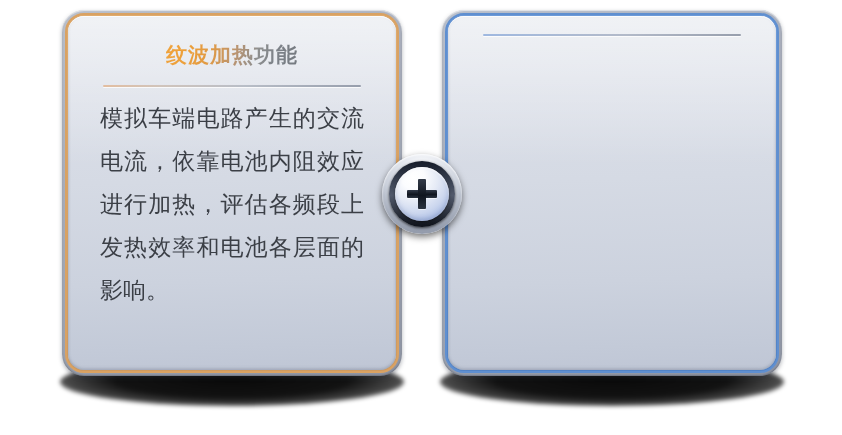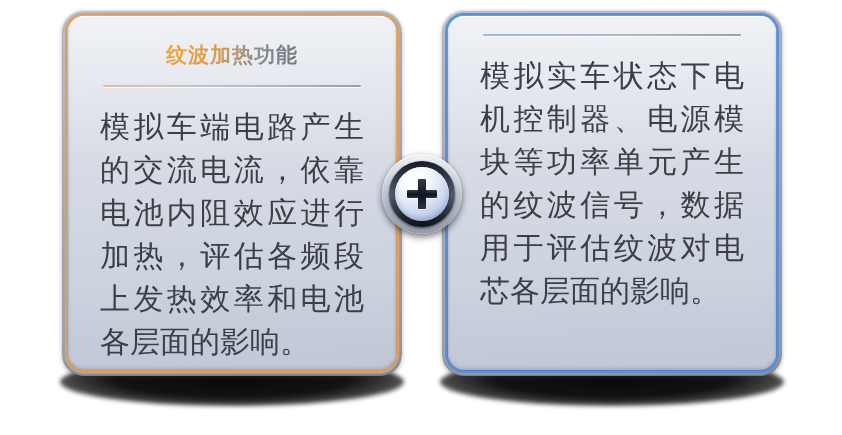--- a/index.html
+++ b/index.html
@@ -163,23 +163,23 @@
       rgba(160,180,212,0.9) 22%,
       rgba(172,180,196,0.9) 55%,
       rgba(142,150,165,0.9) 100%);
     box-shadow: 0 1px 0 rgba(255,255,255,0.75);
   }
 
   
   .card-body {
     position: relative;
     z-index: 3;
-    margin-top: 18px;
+    margin-top: 10px;
     width: 264px;
-    font-size: 30px;
+    font-size: 23px;
     line-height: 43px;
     color: #3b3f46;
     text-align: justify;
     text-align-last: left;
     text-justify: inter-character;
     letter-spacing: 0px;
   }
 
   
   #plus-button {
@@ -265,21 +265,20 @@
       <div class="card-title gold">纹波加热功能</div>
       <div class="card-divider gold"></div>
       <div class="card-body">模拟车端电路产生的交流电流，依靠电池内阻效应进行加热，评估各频段上发热效率和电池各层面的影响。</div>
     </div>
   </div>
 
   <div class="card-frame" style="left:442px; top:10px; width:340px; height:366px;">
     <div class="card-ring blue"></div>
     <div class="card-panel">
       <div class="card-divider blue"></div>
-      <div class="card-body">模拟实车状态下电机控制器、电源模块等功率单元产生的纹波信号，数据用于评估纹波对电芯各层面的影响。</div>
     </div>
   </div>
 
   <div id="plus-button" style="left:382px; top:154px;">
     <div class="plus-inner">
       <div class="plus-glyph">
         <span class="h"></span>
         <span class="v"></span>
       </div>
     </div>

